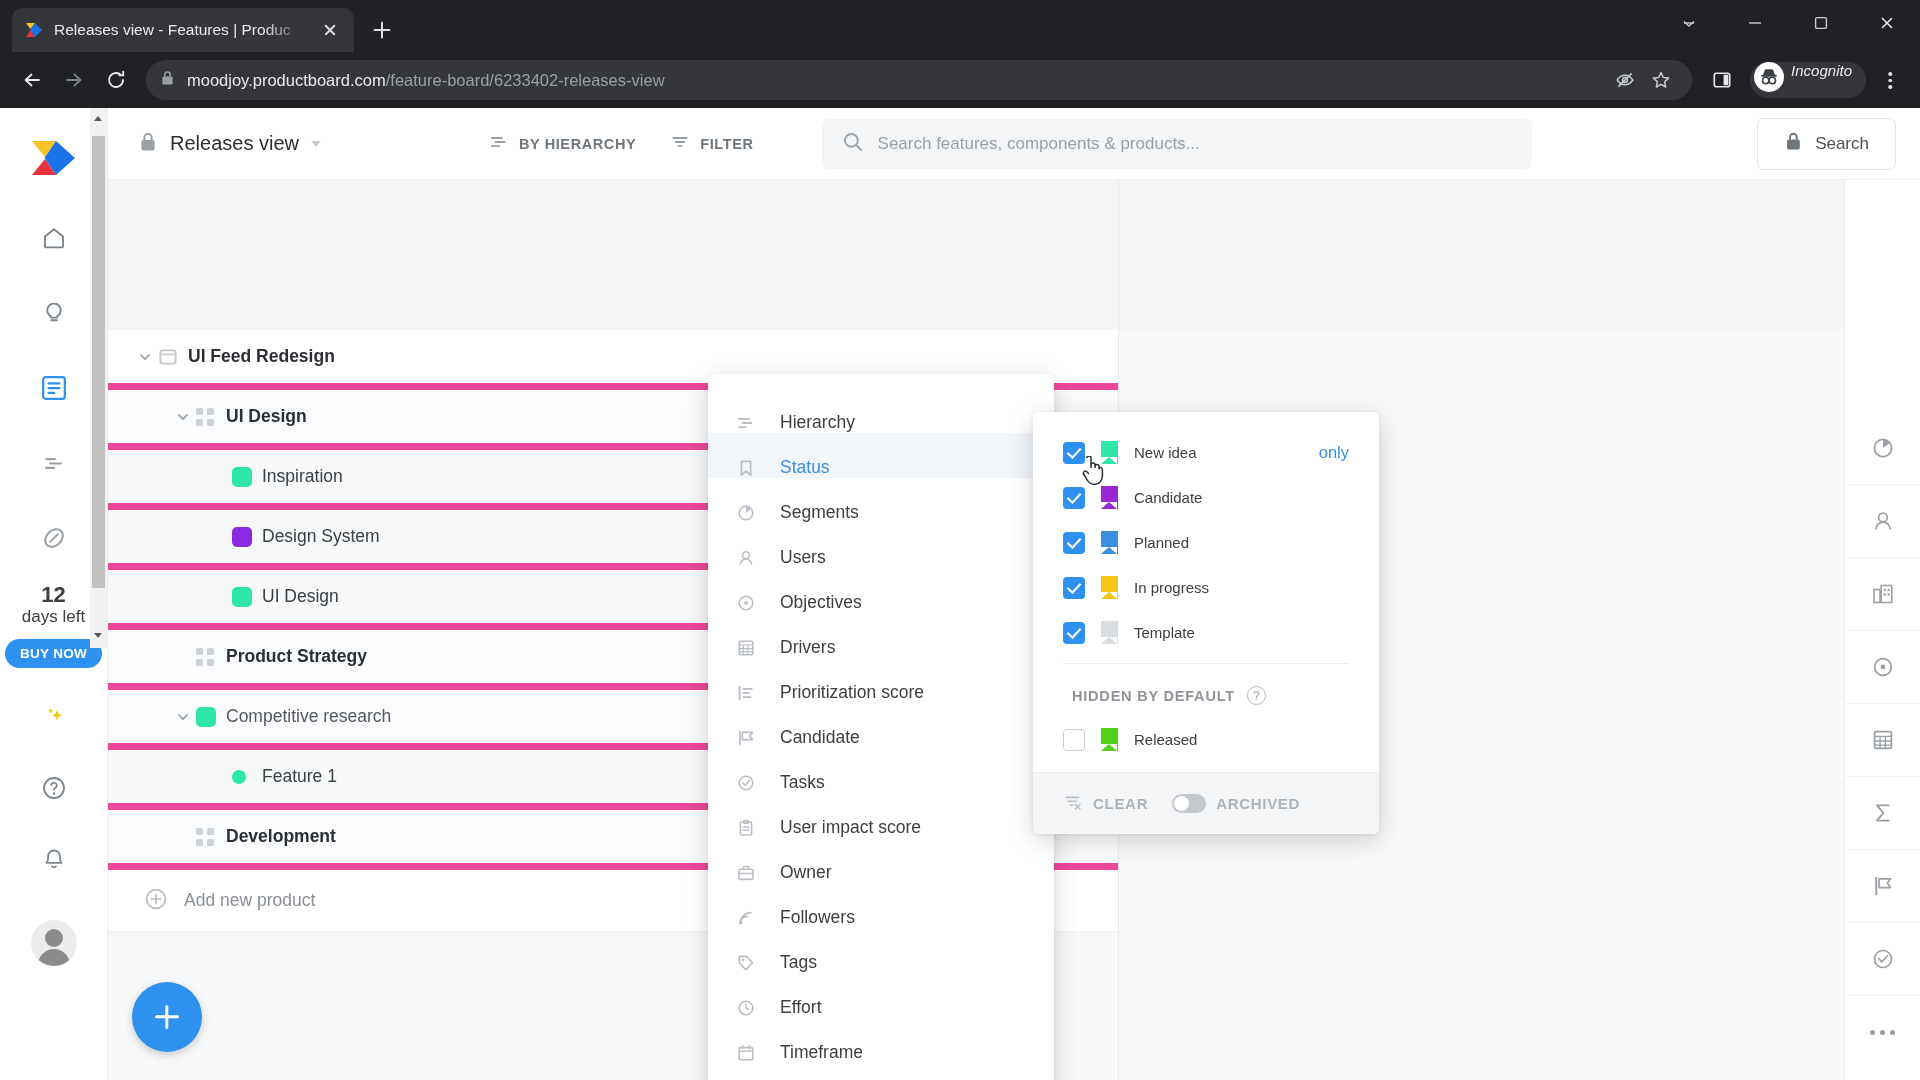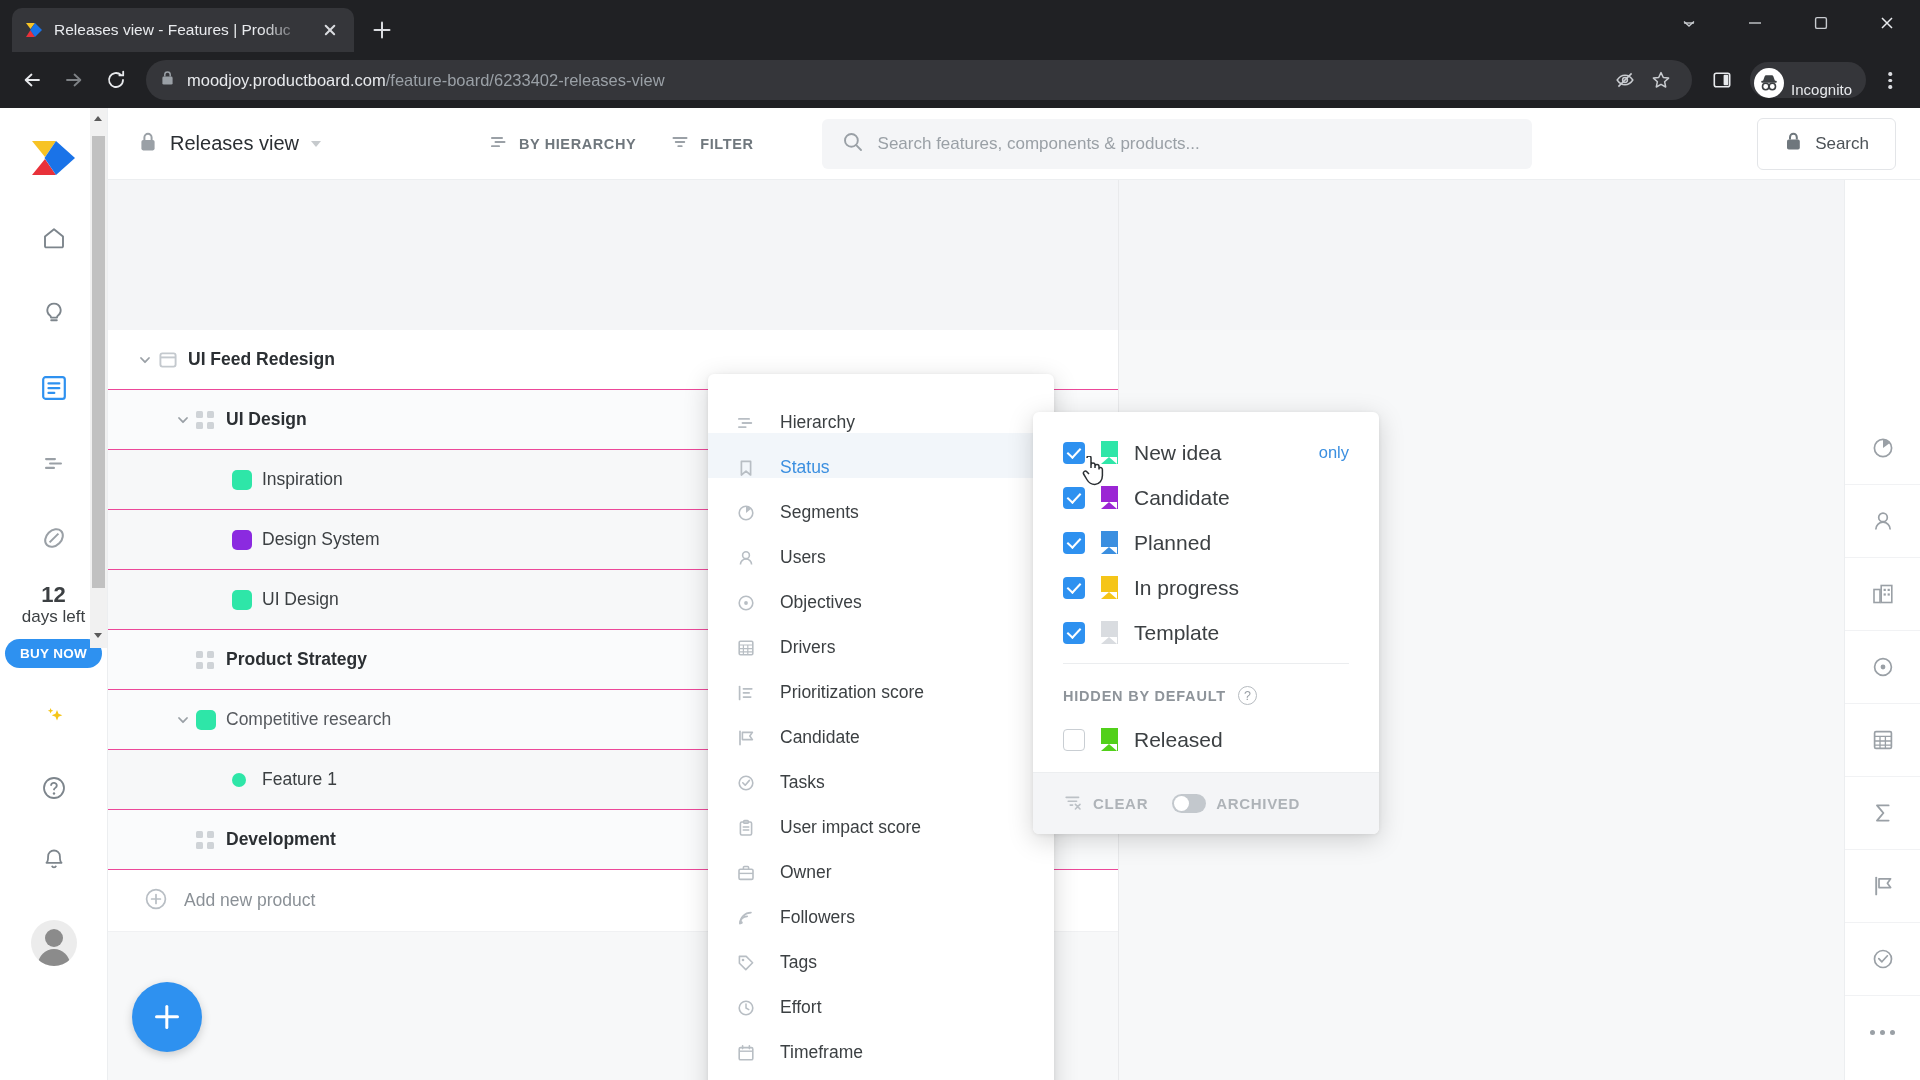--- a/index.html
+++ b/index.html
@@ -50,22 +50,22 @@
     flex: 1; height: 40px; background: #35363a; border-radius: 20px;
     display: flex; align-items: center; padding: 0 14px; gap: 12px; margin: 0 8px;
     min-width: 0;
   }
   .omni-url { font-size: 16.5px; color: #e8eaed; white-space: nowrap; overflow: hidden; }
   .omni-url .path { color: #9aa0a6; }
   .omni-right { display:flex; align-items:center; gap: 2px; margin-left: auto; }
   .icon-btn { width: 34px; height: 34px; position: relative; border-radius: 50%; }
   .icon-btn svg { position:absolute; left:50%; top:50%; transform:translate(-50%,-50%); }
   .incognito-pill {
-    display:flex; align-items:flex-end; gap:7px; height:36px;
-    background:#35363a; border-radius:18px; padding: 0 14px 0 4px; margin-left: 6px;
+    display:flex; align-items:flex-start; gap:7px; height:36px;
+    background:#35363a; border-radius:18px; padding: 0 14px 0 4px; margin-left: 6px; font-style: italic;
   }
   .incog-av { width:30px; height:30px; border-radius:50%; background:#fff; position:relative; }
   .incog-label { color:#e8eaed; font-size:15px; }
   .kebab { width: 36px; height: 40px; position: relative; margin-left: 4px; }
   .kebab i { position:absolute; left:50%; width:3.5px; height:3.5px; border-radius:50%; background:#dadce0; transform:translateX(-50%); }
   .kebab i:nth-child(1){ top:12px } .kebab i:nth-child(2){ top:18.5px } .kebab i:nth-child(3){ top:25px }
 
   
   .app { position: relative; width: 1920px; height: 972px; background: #fff; display: flex; }
 
@@ -125,21 +125,21 @@
     border:1px solid #e3e5e8; border-radius:6px; padding: 12px 26px;
     color:#4c5257; font-size:17px;
   }
 
   
   .board { flex: 1; position: relative; background: #f7f8f9; overflow: hidden; }
   .band { position:absolute; left:0; right:0; background:#fff; }
 
   .tree { position: absolute; left: 0; top: 0; width: 1010px; }
   .row {
-    height: 60px; display:flex; align-items:center; border-bottom:1px solid #ec4899;
+    height: 60px; display:flex; align-items:center; border-bottom:7px solid #ec4899;
     padding-left: 24px; background:#fff;
   }
   .row.shade { background: #fafbfc; }
   .row.shade2 { background: #f7f8f9; }
   .chev { width: 26px; flex:0 0 26px; display:flex; align-items:center; justify-content:center; }
   .chev svg { display:block; }
   .chev.empty { visibility:hidden; }
   .row-ic { width: 30px; flex:0 0 30px; display:flex; align-items:center; }
   .row-label { font-size: 17.5px; color:#3c4043; }
   .row-label.bold { font-weight: 700; color:#2b2f33; }
@@ -196,24 +196,24 @@
     content:""; position:absolute; left: 7px; top: 3.5px; width: 6px; height: 11px;
     border: solid #fff; border-width: 0 2.4px 2.4px 0; transform: rotate(43deg);
   }
   .cb.off { background:#fff; border:1.6px solid #c9ced3; }
   .cb.off::after { display:none; }
   .bm { width: 17px; height: 23px; flex:0 0 17px; position: relative; }
   .bm::after {
     content:""; position:absolute; left:0; bottom:0; width:0; height:0;
     border-left: 8.5px solid #fff; border-right: 8.5px solid #fff; border-bottom: 7px solid transparent;
   }
-  .sub-lbl { font-size: 21px; color:#3c4043; }
+  .sub-lbl { font-size: 15px; color:#3c4043; }
   .only { margin-left: auto; color:#3b8fe0; font-size:16.5px; }
   .sub-divider { height:1px; background:#ebedef; margin: 8px 30px 0 30px; }
-  .hidden-hdr { display:flex; align-items:center; gap:12px; padding: 22px 30px 12px 30px; }
+  .hidden-hdr { display:flex; align-items:center; gap:12px; padding: 22px 30px 12px 30px; margin-left: 9px; }
   .hidden-hdr .h { font-size:14.5px; letter-spacing:.8px; color:#8e949a; font-weight:700; }
   .qmark { width:19px; height:19px; border-radius:50%; border:1.6px solid #b6bbc0; color:#9aa0a6; font-size:12.5px; display:flex; align-items:center; justify-content:center; }
   .sub-footer {
     height: 62px; background:#f4f5f7; display:flex; align-items:center; gap: 24px;
     padding: 0 30px; border-top:1px solid #eceef0;
   }
   .foot-btn { display:flex; align-items:center; gap: 10px; color:#aeb3b8; font-size:15px; font-weight:700; letter-spacing:.7px; }
   .toggle { width: 34px; height: 19px; border-radius: 10px; background:#c3c8cd; position:relative; }
   .toggle::after { content:""; position:absolute; left:2px; top:2px; width:15px; height:15px; border-radius:50%; background:#fff; }
 

